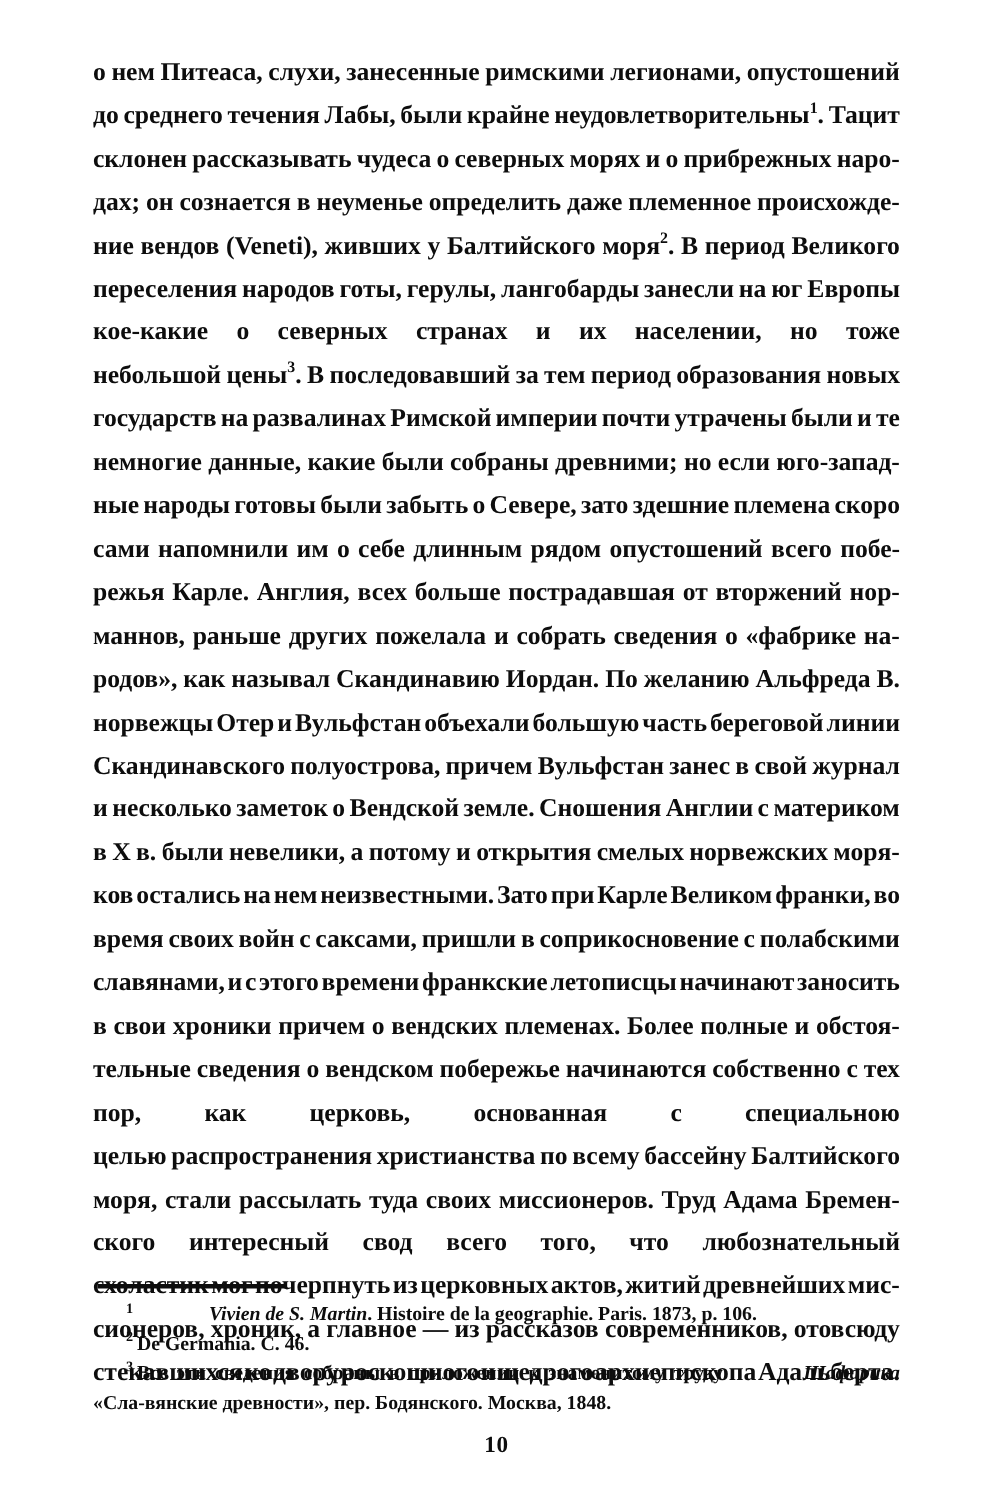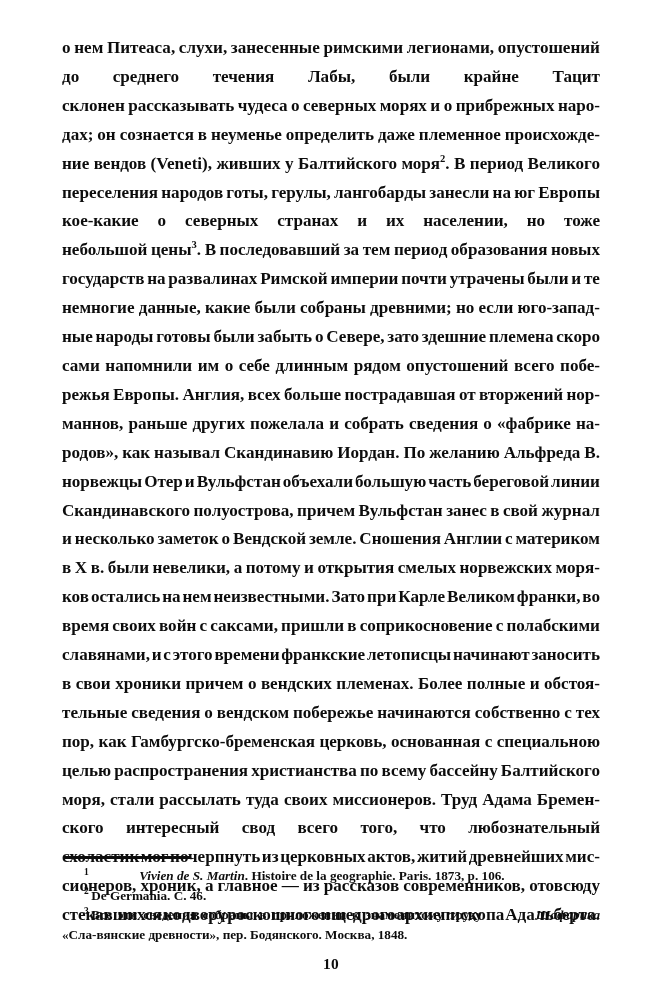--- a/index.html
+++ b/index.html
@@ -115,44 +115,44 @@
     letter-spacing: 0.4px;
   }
 </style>
 </head>
 <body>
 
 <div id="page">
 
   <div id="body-text">
       <span class="ln"><span class="w">о</span><span class="w">нем</span><span class="w">Питеаса,</span><span class="w">слухи,</span><span class="w">занесенные</span><span class="w">римскими</span><span class="w">легионами,</span><span class="w">опустошений</span></span>
-      <span class="ln"><span class="w">до</span><span class="w">среднего</span><span class="w">течения</span><span class="w">Лабы,</span><span class="w">были</span><span class="w">крайне</span><span class="w">Тацит</span></span>
+      <span class="ln"><span class="w">до</span><span class="w">среднего</span><span class="w">течения</span><span class="w">Лабы,</span><span class="w">были</span><span class="w">крайне</span><span class="w">неудовлетворительны<sup class="fn">1</sup>.</span><span class="w">Тацит</span></span>
       <span class="ln"><span class="w">склонен</span><span class="w">рассказывать</span><span class="w">чудеса</span><span class="w">о</span><span class="w">северных</span><span class="w">морях</span><span class="w">и</span><span class="w">о</span><span class="w">прибрежных</span><span class="w">наро-</span></span>
       <span class="ln"><span class="w">дах;</span><span class="w">он</span><span class="w">сознается</span><span class="w">в</span><span class="w">неуменье</span><span class="w">определить</span><span class="w">даже</span><span class="w">племенное</span><span class="w">происхожде-</span></span>
       <span class="ln"><span class="w">ние</span><span class="w">вендов</span><span class="w">(Veneti),</span><span class="w">живших</span><span class="w">у</span><span class="w">Балтийского</span><span class="w">моря<sup class="fn">2</sup>.</span><span class="w">В</span><span class="w">период</span><span class="w">Великого</span></span>
       <span class="ln"><span class="w">переселения</span><span class="w">народов</span><span class="w">готы,</span><span class="w">герулы,</span><span class="w">лангобарды</span><span class="w">занесли</span><span class="w">на</span><span class="w">юг</span><span class="w">Европы</span></span>
       <span class="ln"><span class="w">кое-какие</span><span class="w">о</span><span class="w">северных</span><span class="w">странах</span><span class="w">и</span><span class="w">их</span><span class="w">населении,</span><span class="w">но</span><span class="w">тоже</span></span>
       <span class="ln"><span class="w">небольшой</span><span class="w">цены<sup class="fn">3</sup>.</span><span class="w">В</span><span class="w">последовавший</span><span class="w">за</span><span class="w">тем</span><span class="w">период</span><span class="w">образования</span><span class="w">новых</span></span>
       <span class="ln"><span class="w">государств</span><span class="w">на</span><span class="w">развалинах</span><span class="w">Римской</span><span class="w">империи</span><span class="w">почти</span><span class="w">утрачены</span><span class="w">были</span><span class="w">и</span><span class="w">те</span></span>
       <span class="ln"><span class="w">немногие</span><span class="w">данные,</span><span class="w">какие</span><span class="w">были</span><span class="w">собраны</span><span class="w">древними;</span><span class="w">но</span><span class="w">если</span><span class="w">юго-запад-</span></span>
       <span class="ln"><span class="w">ные</span><span class="w">народы</span><span class="w">готовы</span><span class="w">были</span><span class="w">забыть</span><span class="w">о</span><span class="w">Севере,</span><span class="w">зато</span><span class="w">здешние</span><span class="w">племена</span><span class="w">скоро</span></span>
       <span class="ln"><span class="w">сами</span><span class="w">напомнили</span><span class="w">им</span><span class="w">о</span><span class="w">себе</span><span class="w">длинным</span><span class="w">рядом</span><span class="w">опустошений</span><span class="w">всего</span><span class="w">побе-</span></span>
-      <span class="ln"><span class="w">режья</span><span class="w">Европы.</span><span class="w">Англия,</span><span class="w">всех</span><span class="w">больше</span><span class="w">пострадавшая</span><span class="w">от</span><span class="w">вторжений</span><span class="w">нор-</span></span>
+      <span class="ln"><span class="w">режья</span><span class="w">Карле.</span><span class="w">Англия,</span><span class="w">всех</span><span class="w">больше</span><span class="w">пострадавшая</span><span class="w">от</span><span class="w">вторжений</span><span class="w">нор-</span></span>
       <span class="ln"><span class="w">маннов,</span><span class="w">раньше</span><span class="w">других</span><span class="w">пожелала</span><span class="w">и</span><span class="w">собрать</span><span class="w">сведения</span><span class="w">о</span><span class="w">«фабрике</span><span class="w">на-</span></span>
       <span class="ln"><span class="w">родов»,</span><span class="w">как</span><span class="w">называл</span><span class="w">Скандинавию</span><span class="w">Иордан.</span><span class="w">По</span><span class="w">желанию</span><span class="w">Альфреда</span><span class="w">В.</span></span>
       <span class="ln"><span class="w">норвежцы</span><span class="w">Отер</span><span class="w">и</span><span class="w">Вульфстан</span><span class="w">объехали</span><span class="w">большую</span><span class="w">часть</span><span class="w">береговой</span><span class="w">линии</span></span>
       <span class="ln"><span class="w">Скандинавского</span><span class="w">полуострова,</span><span class="w">причем</span><span class="w">Вульфстан</span><span class="w">занес</span><span class="w">в</span><span class="w">свой</span><span class="w">журнал</span></span>
       <span class="ln"><span class="w">и</span><span class="w">несколько</span><span class="w">заметок</span><span class="w">о</span><span class="w">Вендской</span><span class="w">земле.</span><span class="w">Сношения</span><span class="w">Англии</span><span class="w">с</span><span class="w">материком</span></span>
       <span class="ln"><span class="w">в</span><span class="w">X</span><span class="w">в.</span><span class="w">были</span><span class="w">невелики,</span><span class="w">а</span><span class="w">потому</span><span class="w">и</span><span class="w">открытия</span><span class="w">смелых</span><span class="w">норвежских</span><span class="w">моря-</span></span>
       <span class="ln"><span class="w">ков</span><span class="w">остались</span><span class="w">на</span><span class="w">нем</span><span class="w">неизвестными.</span><span class="w">Зато</span><span class="w">при</span><span class="w">Карле</span><span class="w">Великом</span><span class="w">франки,</span><span class="w">во</span></span>
       <span class="ln"><span class="w">время</span><span class="w">своих</span><span class="w">войн</span><span class="w">с</span><span class="w">саксами,</span><span class="w">пришли</span><span class="w">в</span><span class="w">соприкосновение</span><span class="w">с</span><span class="w">полабскими</span></span>
       <span class="ln"><span class="w">славянами,</span><span class="w">и</span><span class="w">с</span><span class="w">этого</span><span class="w">времени</span><span class="w">франкские</span><span class="w">летописцы</span><span class="w">начинают</span><span class="w">заносить</span></span>
       <span class="ln"><span class="w">в</span><span class="w">свои</span><span class="w">хроники</span><span class="w">причем</span><span class="w">о</span><span class="w">вендских</span><span class="w">племенах.</span><span class="w">Более</span><span class="w">полные</span><span class="w">и</span><span class="w">обстоя-</span></span>
       <span class="ln"><span class="w">тельные</span><span class="w">сведения</span><span class="w">о</span><span class="w">вендском</span><span class="w">побережье</span><span class="w">начинаются</span><span class="w">собственно</span><span class="w">с</span><span class="w">тех</span></span>
-      <span class="ln"><span class="w">пор,</span><span class="w">как</span><span class="w">Гамбургско-бременская</span><span class="w">церковь,</span><span class="w">основанная</span><span class="w">с</span><span class="w">специальною</span></span>
+      <span class="ln"><span class="w">пор,</span><span class="w">как</span><span class="w">церковь,</span><span class="w">основанная</span><span class="w">с</span><span class="w">специальною</span></span>
       <span class="ln"><span class="w">целью</span><span class="w">распространения</span><span class="w">христианства</span><span class="w">по</span><span class="w">всему</span><span class="w">бассейну</span><span class="w">Балтийского</span></span>
       <span class="ln"><span class="w">моря,</span><span class="w">стали</span><span class="w">рассылать</span><span class="w">туда</span><span class="w">своих</span><span class="w">миссионеров.</span><span class="w">Труд</span><span class="w">Адама</span><span class="w">Бремен-</span></span>
       <span class="ln"><span class="w">ского</span><span class="w">интересный</span><span class="w">свод</span><span class="w">всего</span><span class="w">того,</span><span class="w">что</span><span class="w">любознательный</span></span>
       <span class="ln"><span class="w">схоластик</span><span class="w">мог</span><span class="w">почерпнуть</span><span class="w">из</span><span class="w">церковных</span><span class="w">актов,</span><span class="w">житий</span><span class="w">древнейших</span><span class="w">мис-</span></span>
       <span class="ln"><span class="w">сионеров,</span><span class="w">хроник,</span><span class="w">а</span><span class="w">главное</span><span class="w">—</span><span class="w">из</span><span class="w">рассказов</span><span class="w">современников,</span><span class="w">отовсюду</span></span>
       <span class="ln last"><span class="w">стекавшихся</span><span class="w">ко</span><span class="w">двору</span><span class="w">роскошного</span><span class="w">и</span><span class="w">щедрого</span><span class="w">архиепископа</span><span class="w">Адальберта.</span></span>
     </div>
 
   <div id="fn-rule"></div>
 

